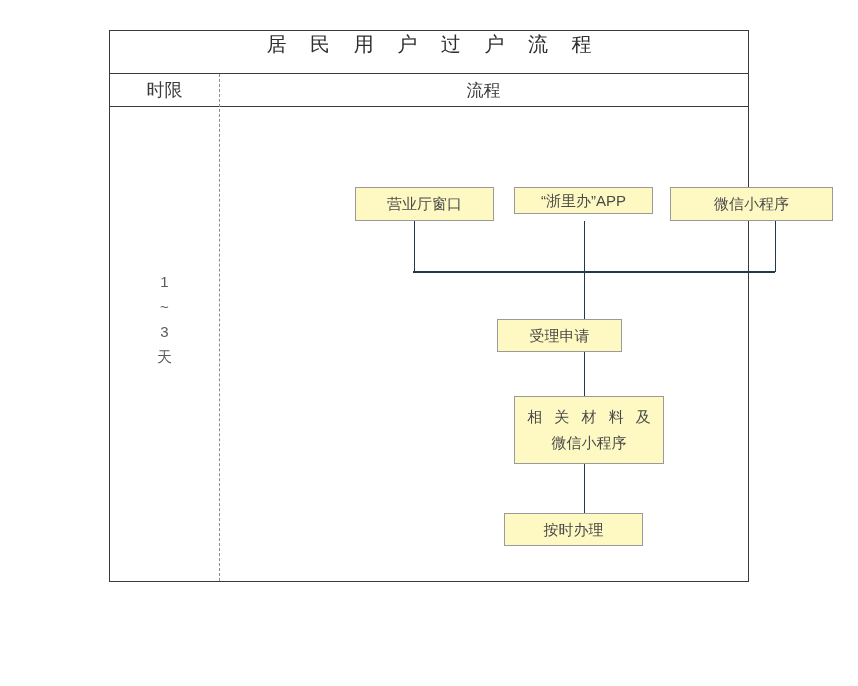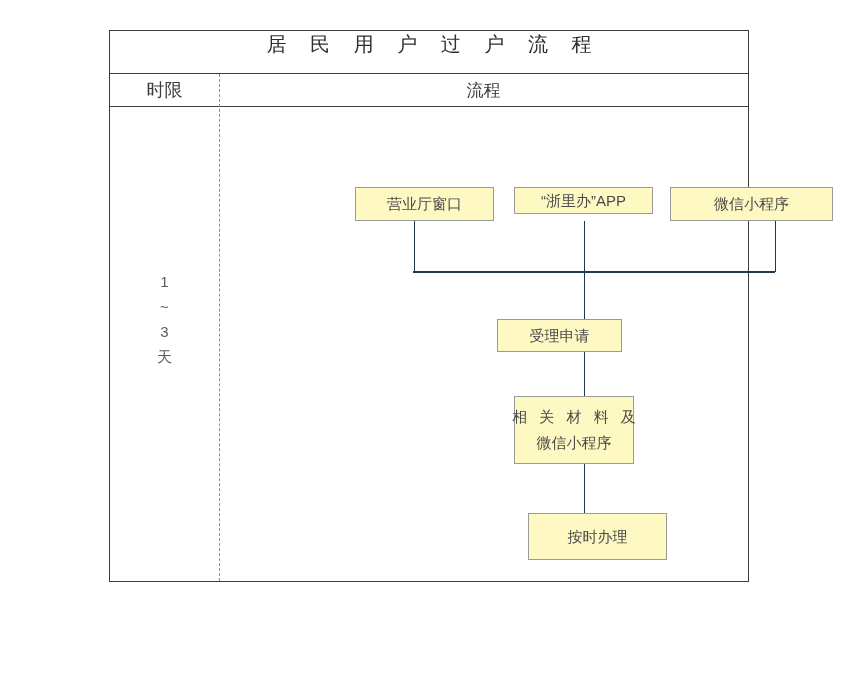--- a/index.html
+++ b/index.html
@@ -146,22 +146,22 @@
     text-indent: 4px;
   }
 
   
   .node-window   { left: 136px; top: 80px;  width: 139px; height: 34px; }
   .node-app      { left: 295px; top: 80px;  width: 139px; height: 27px; }
   .node-miniprog { left: 451px; top: 80px;  width: 163px; height: 34px; }
 
   
   .node-accept   { left: 278px; top: 212px; width: 125px; height: 33px; }
-  .node-review   { left: 295px; top: 289px; width: 120px; height: 68px; }
-  .node-finish   { left: 309px; top: 406px; width: 139px; height: 47px; }
+  .node-review   { left: 295px; top: 289px; width: 150px; height: 68px; }
+  .node-finish   { left: 285px; top: 406px; width: 139px; height: 33px; }
 
   
   .conn {
     position: absolute;
     background: #1f3a4d;
     z-index: 1;
   }
   .v { width: 1.6px; }
   .h { height: 1.6px; }
 

